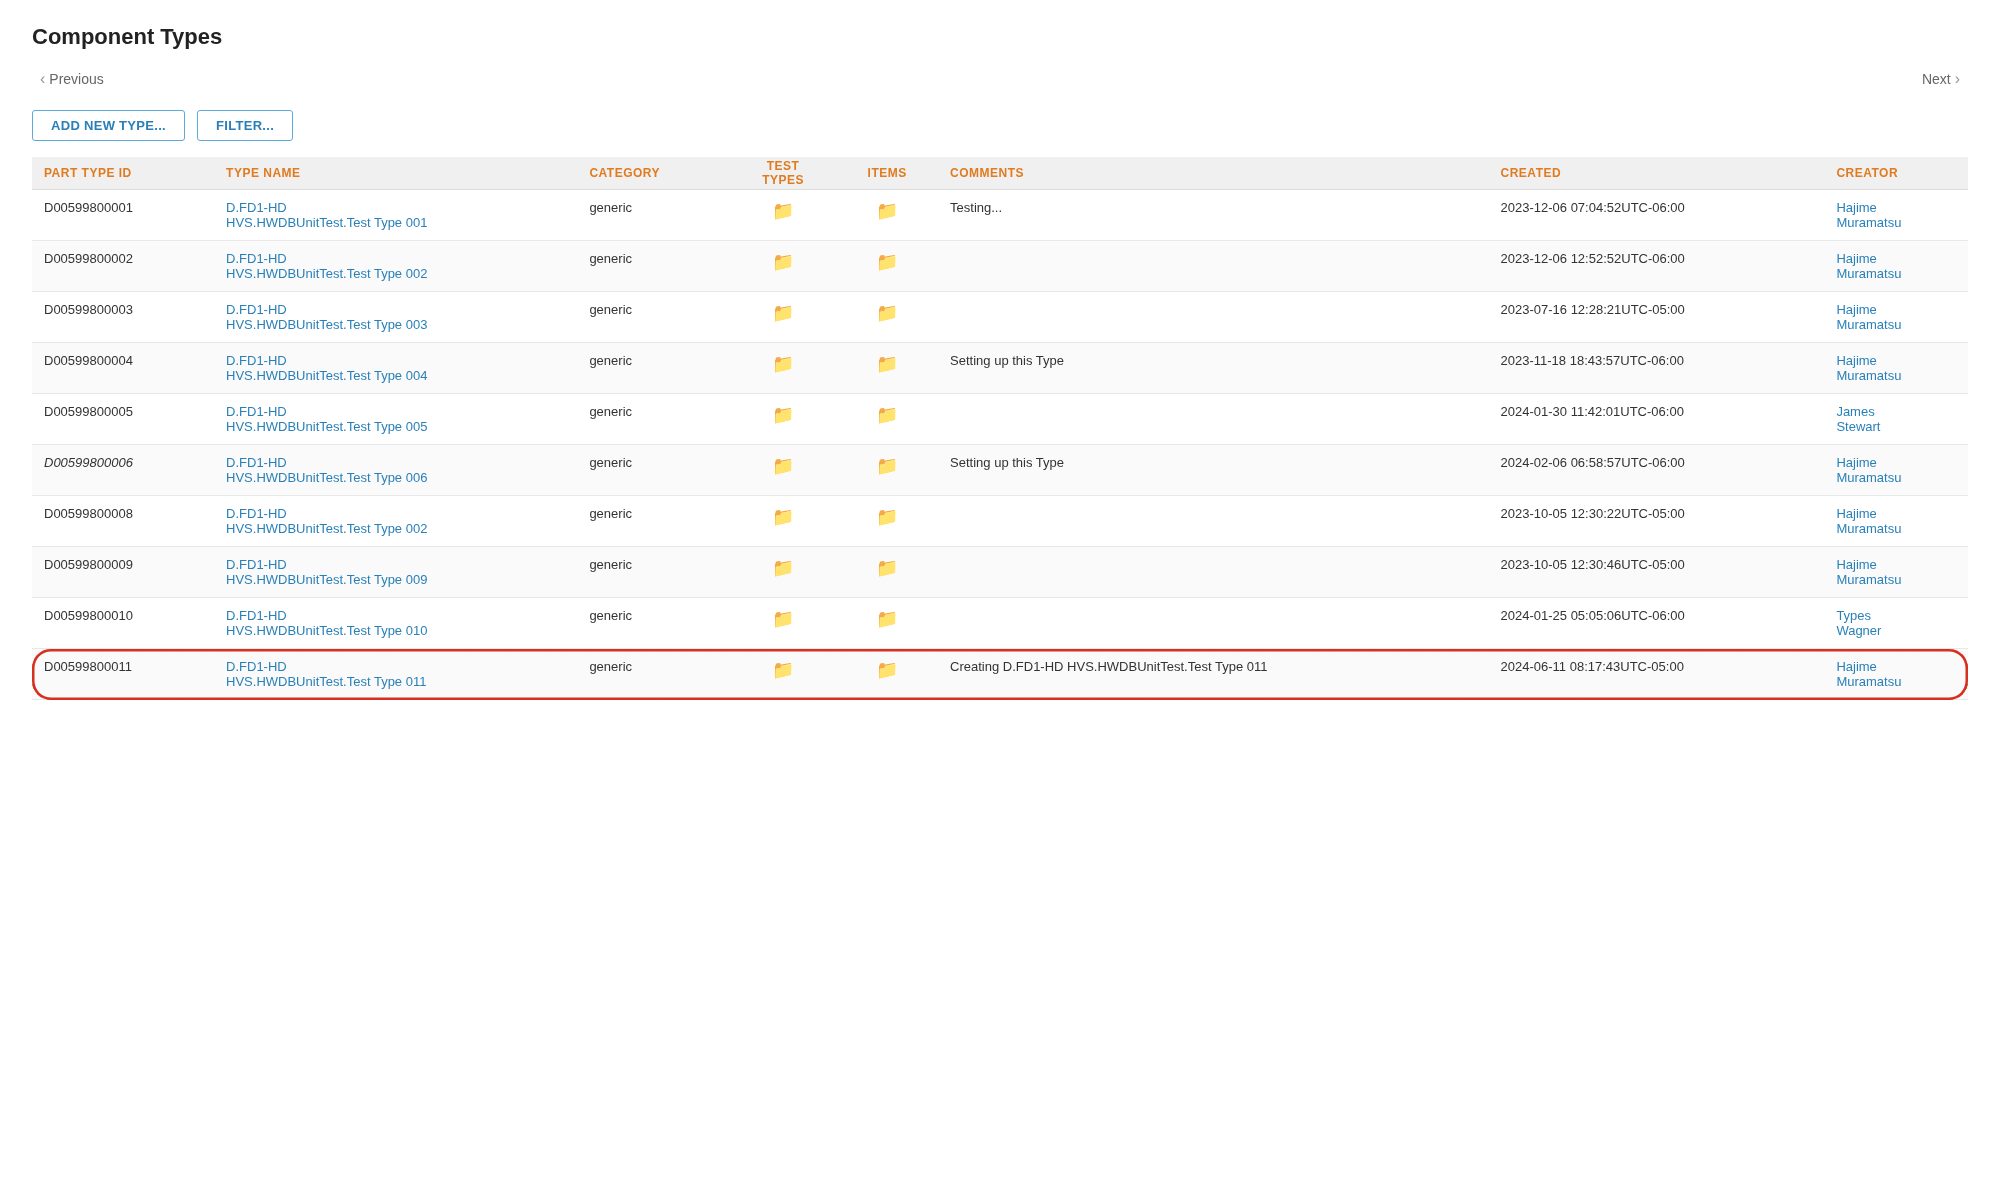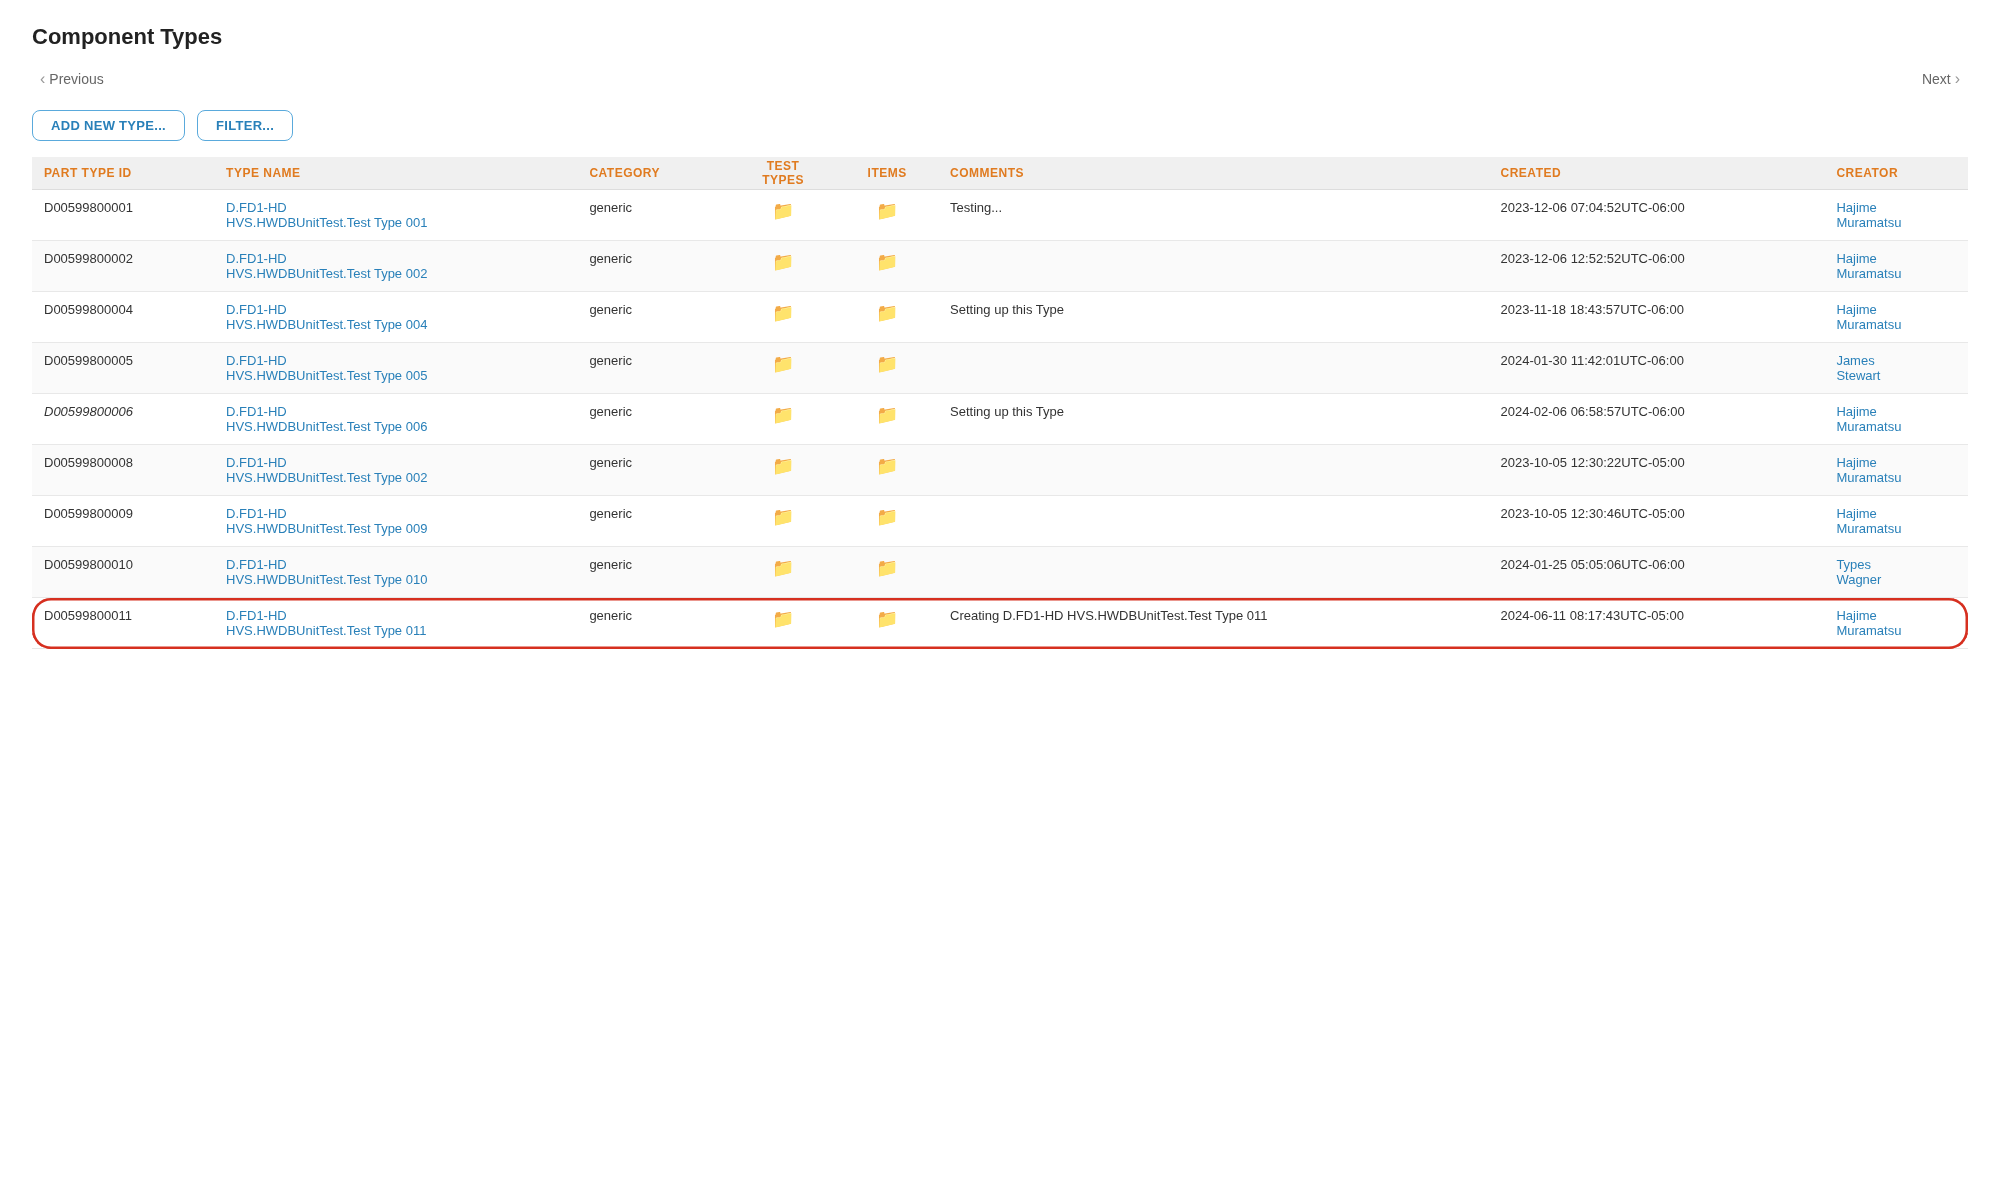--- a/index.html
+++ b/index.html
@@ -40,21 +40,21 @@
       margin-bottom: 16px;
     }
     .btn-outline {
       border: 1.5px solid #5aaadc;
       color: #2980b9;
       background: #fff;
       padding: 7px 18px;
       font-size: 13px;
       font-weight: 600;
       cursor: pointer;
-      border-radius: 8px;
+      border-radius: 3px;
       letter-spacing: 0.3px;
     }
     table {
       width: 100%;
       border-collapse: collapse;
       font-size: 13.5px;
     }
     thead tr {
       background: #f0f0f0;
     }
@@ -142,20 +142,30 @@
         <td style="font-weight: 400; white-space: nowrap;">D00599800002</td>
         <td><a class="link-blue">D.FD1-HD</a><br><a class="link-blue">HVS.HWDBUnitTest.Test Type 002</a></td>
         <td>generic</td>
         <td class="center"><span class="folder-icon">📁</span></td>
         <td class="center"><span class="folder-icon">📁</span></td>
         <td></td>
         <td style="white-space: nowrap;">2023-12-06 12:52:52UTC-06:00</td>
         <td><a class="link-blue">Hajime</a><br><a class="link-blue">Muramatsu</a></td>
       </tr>
       <tr>
+        <td style="font-weight: 400; white-space: nowrap;">D00599800003</td>
+        <td><a class="link-blue">D.FD1-HD</a><br><a class="link-blue">HVS.HWDBUnitTest.Test Type 003</a></td>
+        <td>generic</td>
+        <td class="center"><span class="folder-icon">📁</span></td>
+        <td class="center"><span class="folder-icon">📁</span></td>
+        <td></td>
+        <td style="white-space: nowrap;">2023-07-16 12:28:21UTC-05:00</td>
+        <td><a class="link-blue">Hajime</a><br><a class="link-blue">Muramatsu</a></td>
+      </tr>
+      <tr>
         <td style="font-weight: 400; white-space: nowrap;">D00599800004</td>
         <td><a class="link-blue">D.FD1-HD</a><br><a class="link-blue">HVS.HWDBUnitTest.Test Type 004</a></td>
         <td>generic</td>
         <td class="center"><span class="folder-icon">📁</span></td>
         <td class="center"><span class="folder-icon">📁</span></td>
         <td>Setting up this Type</td>
         <td style="white-space: nowrap;">2023-11-18 18:43:57UTC-06:00</td>
         <td><a class="link-blue">Hajime</a><br><a class="link-blue">Muramatsu</a></td>
       </tr>
       <tr>

